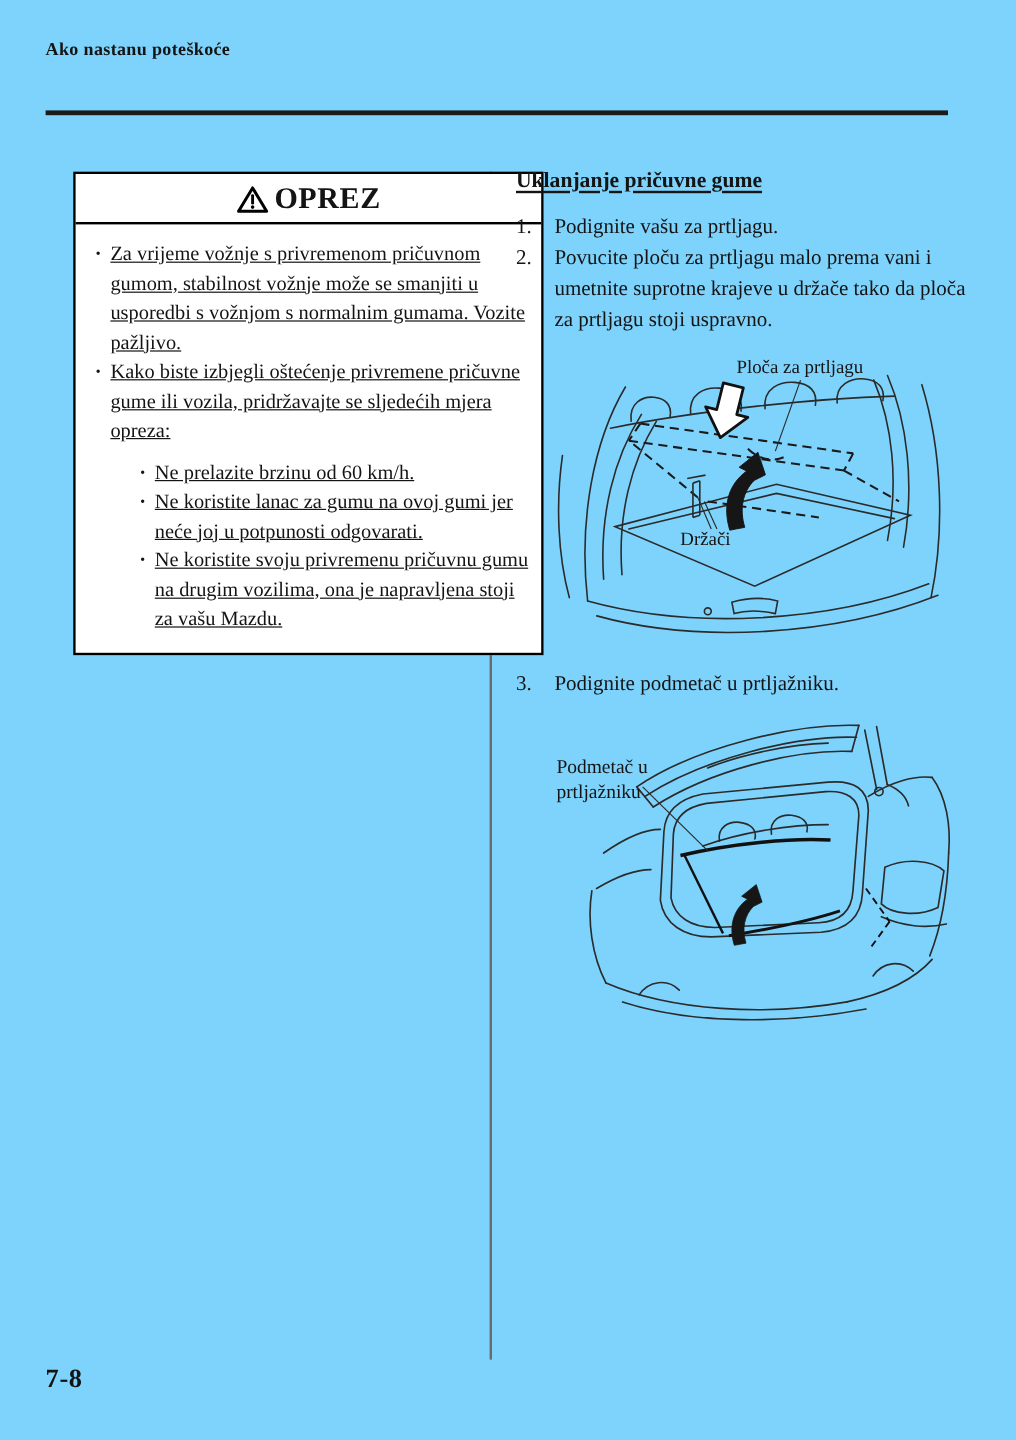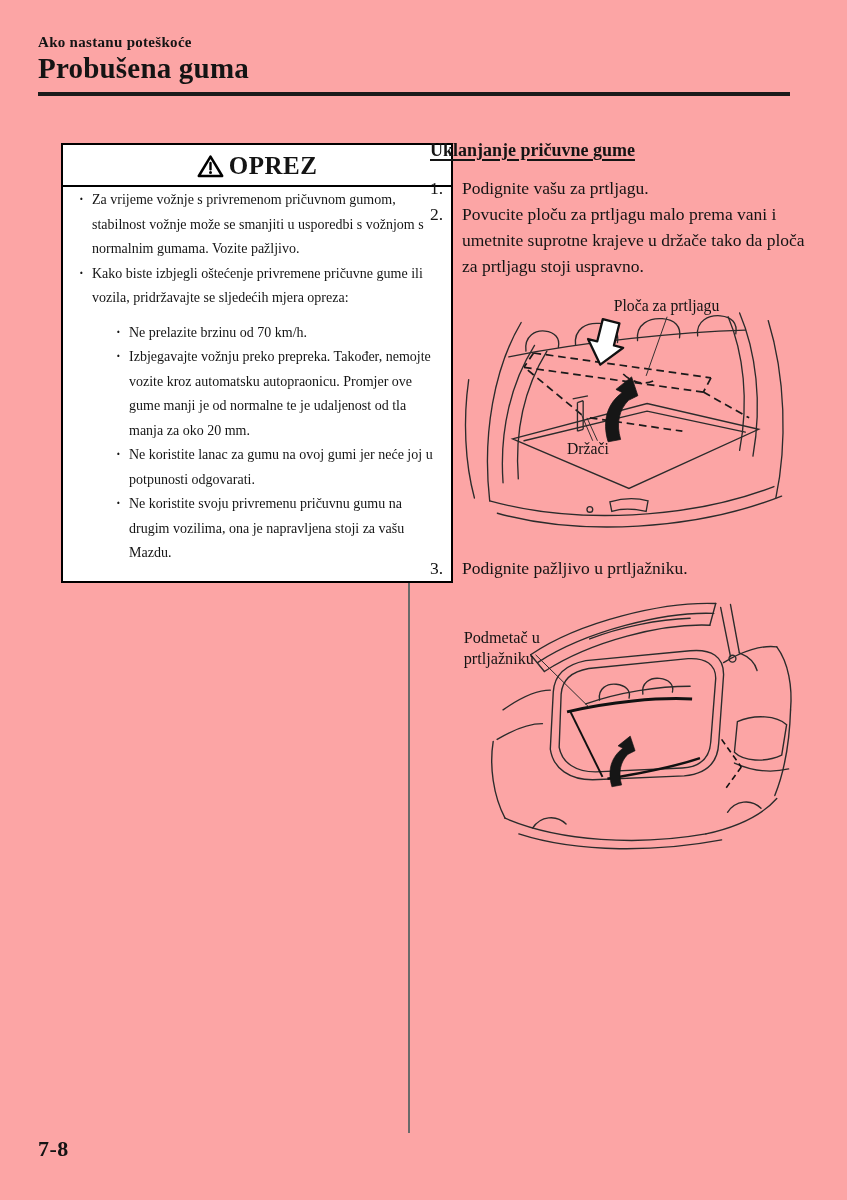--- a/index.html
+++ b/index.html
@@ -1,18 +1,18 @@
 <!DOCTYPE html>
 <html><head>
 <meta charset="utf-8">
 <style>
   html,body { margin:0; padding:0; background:#f4f4f2; }
   .page {
     position:relative; width:847px; height:1200px; margin:0 auto;
-    background:#fca5a5; color:#141414;
+    background:#7dd3fc; color:#141414;
     font-family:"Liberation Serif", serif;
     overflow:hidden;
   }
   
   .breadcrumb {
     position:absolute; left:38px; top:34px;
     font-size:15px; font-weight:bold; letter-spacing:.3px;
   }
   .page-title {
     position:absolute; left:38px; top:52px;
@@ -31,21 +31,21 @@
   .caution {
     position:absolute; left:38px; top:143px; width:392px;
     border:2px solid #000; box-sizing:border-box; background:#fff;margin-left:23px;
   }
   .caution-header {
     display:flex; justify-content:center; align-items:center; gap:5px;
     padding:7px 0 5px; border-bottom:2px solid #000;
   }
   .caution-title { font-size:25px; font-weight:bold; letter-spacing:.5px; }
   .warn-svg { display:block; }
-  .caution-body { padding:1px 9px 15px 8px; font-size:14px; line-height:24.5px; }
+  .caution-body { padding:13px 9px 15px 8px; font-size:17px; line-height:24.5px;text-decoration:underline; }
   ul.cb { list-style:none; margin:0; padding:0; }
   ul.cb > li { position:relative; padding-left:21px; }
   ul.cb > li::before { content:"\00b7"; position:absolute; left:8px; font-weight:bold; }
   ul.cb-sub { list-style:none; margin:10px 0 0 22px; padding:0; }
   ul.cb-sub > li { position:relative; padding-left:15px; }
   ul.cb-sub > li::before { content:"\00b7"; position:absolute; left:2px; font-weight:bold; }
   
   .right-col { position:absolute; left:430px; top:140px; width:392px; }
   .section-heading {
     margin:0 0 14px 0; font-size:18px; font-weight:bold;
@@ -66,21 +66,20 @@
     position:absolute; left:38px; top:1136px;
     font-size:22px; font-weight:bold; letter-spacing:.5px;
   }
 </style>
 </head>
 <body>
 
 <div class="page">
 
   <div class="breadcrumb">Ako nastanu poteškoće</div>
-  <div class="page-title">Probušena guma</div>
   <div class="title-rule"></div>
   <div class="col-divider"></div>
 
   <section class="caution">
     <div class="caution-header">
       <span>
         <svg class="warn-svg" width="27" height="25" viewBox="0 0 27 25">
           <path d="M13.5,2.6 L25.2,22 L1.8,22 Z" fill="none" stroke="#000" stroke-width="2.5" stroke-linejoin="round"></path>
           <path d="M13.5,9 L13.5,15.3" stroke="#000" stroke-width="2.4" stroke-linecap="round"></path>
           <circle cx="13.5" cy="18.6" r="1.5" fill="#000"></circle>
@@ -89,22 +88,21 @@
       <span class="caution-title">OPREZ</span>
     </div>
     <div class="caution-body">
       <ul class="cb">
         <li>
           <span>Za vrijeme vožnje s privremenom pričuvnom gumom, stabilnost vožnje može se smanjiti u usporedbi s vožnjom s normalnim gumama. Vozite pažljivo.</span>
         </li>
         <li>
           <span>Kako biste izbjegli oštećenje privremene pričuvne gume ili vozila, pridržavajte se sljedećih mjera opreza:</span>
           <ul class="cb-sub">
-            <li><span>Ne prelazite brzinu od 70 km/h.</span></li>
-            <li><span>Izbjegavajte vožnju preko prepreka. Također, nemojte vozite kroz automatsku autopraonicu. Promjer ove gume manji je od normalne te je udaljenost od tla manja za oko 20 mm.</span></li>
+            <li><span>Ne prelazite brzinu od 60 km/h.</span></li>
             <li><span>Ne koristite lanac za gumu na ovoj gumi jer neće joj u potpunosti odgovarati.</span></li>
             <li><span>Ne koristite svoju privremenu pričuvnu gumu na drugim vozilima, ona je napravljena stoji za vašu Mazdu.</span></li>
           </ul>
         </li>
       </ul>
     </div>
   </section>
 
   <section class="right-col">
     <h2 class="section-heading">Uklanjanje pričuvne gume</h2>
@@ -158,21 +156,21 @@
         <path d="M158,152 L146,124 M163,152 L152,128" stroke="#2b2b2b" stroke-width="1" fill="none"></path>
         <polygon points="-9,-22 9,-22 9,2 19,2 0,25 -19,2 -9,2" transform="translate(172,48) rotate(14)" fill="#ffffff" stroke="#111111" stroke-width="2.4" stroke-linejoin="round"></polygon>
         <path d="M-12,55 C-20,28 -13,6 6,-8 L-2,-12 L18,-28 L26,-4 L14,2 C2,14 -2,32 4,52 Z" transform="translate(184,108) scale(0.82)" fill="#161616" stroke="#161616" stroke-linejoin="round"></path>
         <text x="180" y="16">Ploča za prtljagu</text>
         <text x="131" y="166">Držači</text>
       </svg>
     </figure>
 
     <div class="step" style="margin-top:12px">
       <span class="step-num">3.</span>
-      <span class="step-text">Podignite pažljivo u prtljažniku.</span>
+      <span class="step-text">Podignite podmetač u prtljažniku.</span>
     </div>
 
     <figure class="fig fig2">
       <svg width="384" height="282" viewBox="0 0 390 285">
         <g stroke="#2b2b2b" fill="none" stroke-width="1.4" stroke-linecap="round">
           <path d="M90,62 C140,28 225,8 278,10"></path>
           <path d="M97,70 C146,38 226,18 276,20"></path>
           <path d="M104,79 C152,48 224,30 272,32"></path>
           <path d="M90,62 L104,79"></path>
           <path d="M278,10 L272,32"></path>

